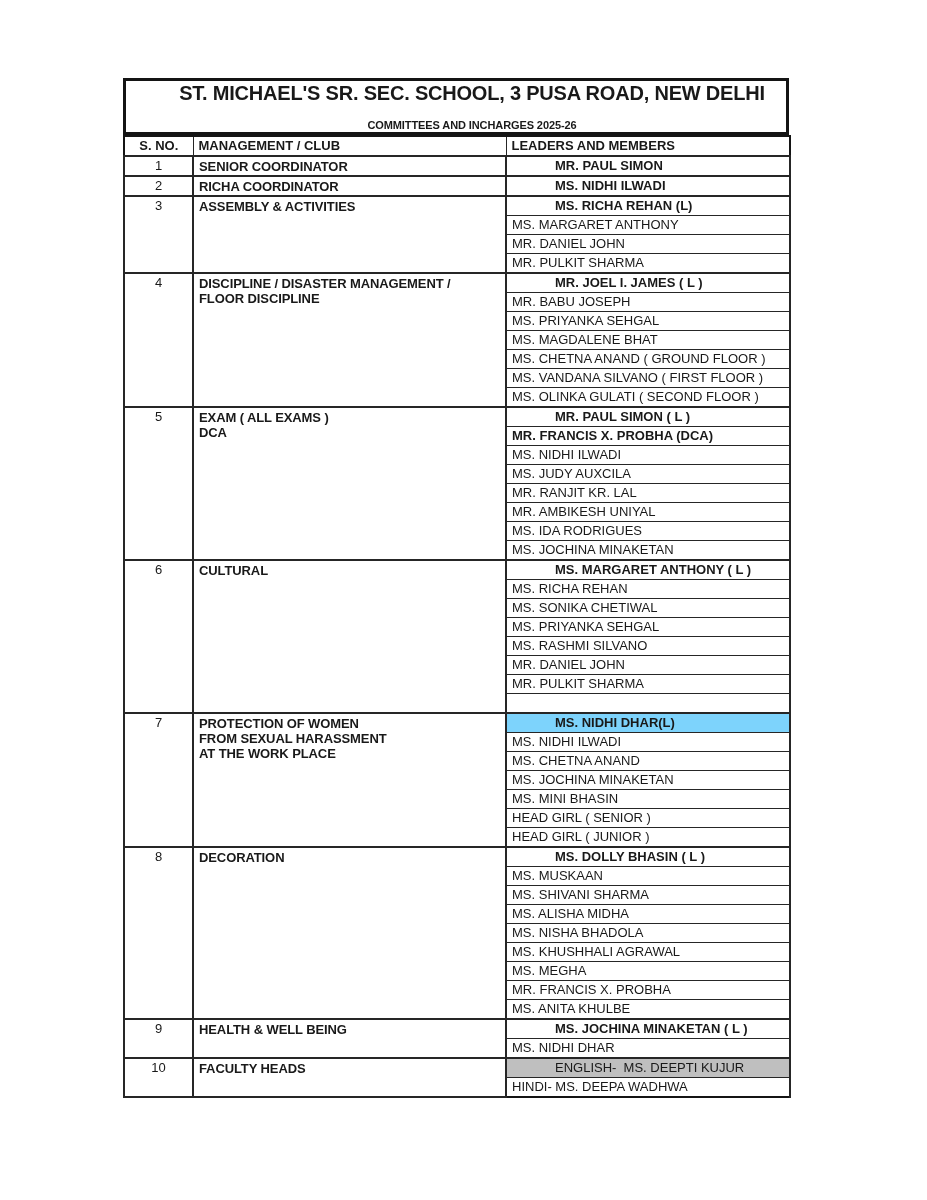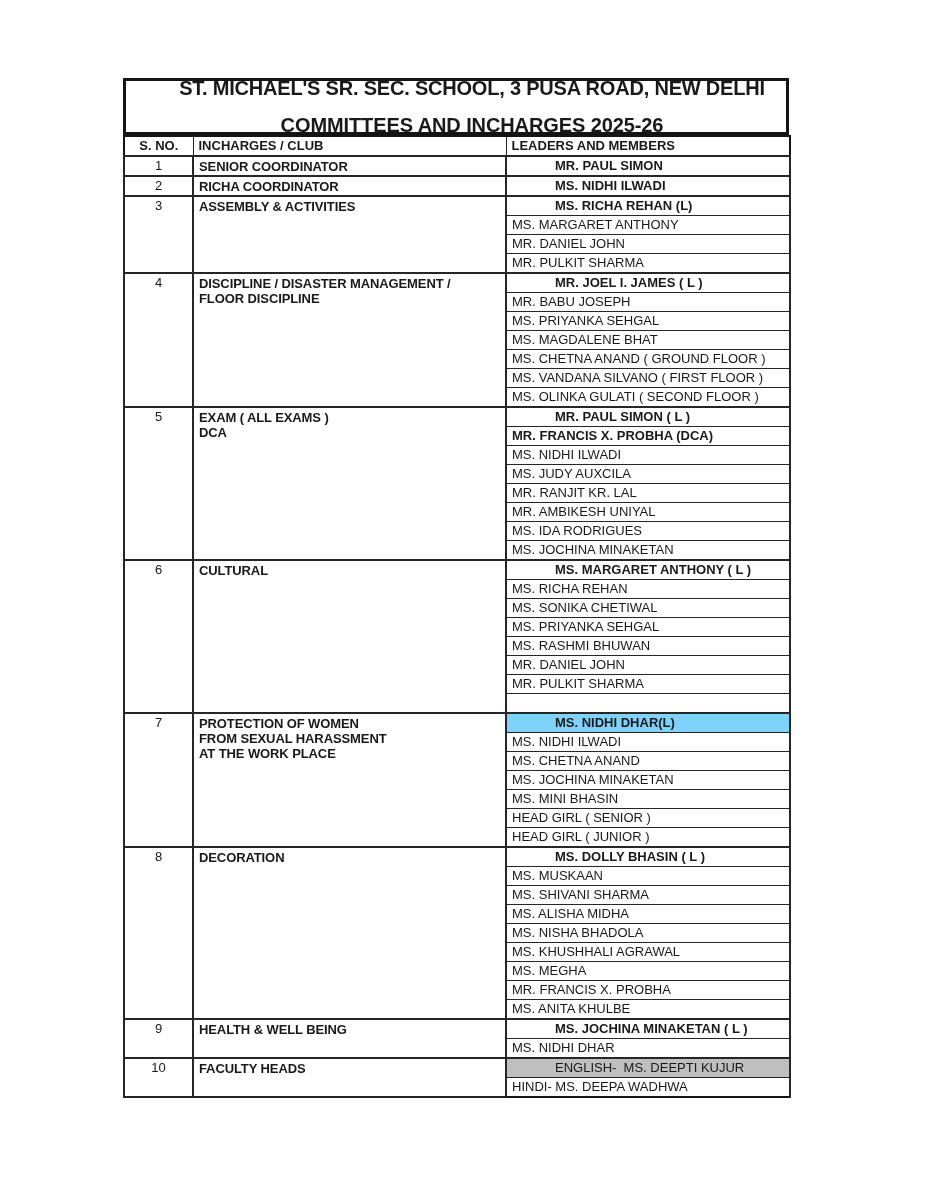--- a/index.html
+++ b/index.html
@@ -23,21 +23,21 @@
     align-items: center; justify-content: center;
     gap: 14px;
     background: #ffffff;
     padding-left: 32px;
   }
   .title-main {
     font-size: 20px; font-weight: 700;
     letter-spacing: -0.2px; white-space: nowrap;
   }
   .title-sub {
-    font-size: 20px; font-weight: 700;
+    font-size: 11px; font-weight: 700;
     letter-spacing: -0.1px; white-space: nowrap;
   }
   table.committees {
     width: 100%;
     border-collapse: collapse;
     table-layout: fixed;
     border: 2px solid #141414;
   }
   col.c-sno { width: 69px; }
   col.c-committee { width: 313px; }
@@ -92,21 +92,21 @@
 
   <table class="committees">
     <colgroup>
       <col class="c-sno">
       <col class="c-committee">
       <col class="c-members">
     </colgroup>
     <thead>
       <tr>
         <th class="h-sno">S. NO.</th>
-        <th>INCHARGES / CLUB</th>
+        <th>MANAGEMENT / CLUB</th>
         <th>LEADERS AND MEMBERS</th>
       </tr>
     </thead>
     <tbody>
         <tr>
           <td rowspan="1" class="cell-sno">1</td>
           <td rowspan="1" class="cell-committee">
             <div>SENIOR COORDINATOR</div>
           </td>
           <td class="cell-member group-first is-bold">MR. PAUL SIMON</td>
@@ -199,21 +199,21 @@
         <tr>
           <td class="cell-member">MS. RICHA REHAN</td>
         </tr>
         <tr>
           <td class="cell-member">MS. SONIKA CHETIWAL</td>
         </tr>
         <tr>
           <td class="cell-member">MS. PRIYANKA SEHGAL</td>
         </tr>
         <tr>
-          <td class="cell-member">MS. RASHMI BHUWAN</td>
+          <td class="cell-member">MS. RASHMI SILVANO</td>
         </tr>
         <tr>
           <td class="cell-member">MR. DANIEL JOHN</td>
         </tr>
         <tr>
           <td class="cell-member">MR. PULKIT SHARMA</td>
         </tr>
         <tr>
           <td class="cell-member">&nbsp;</td>
         </tr>

